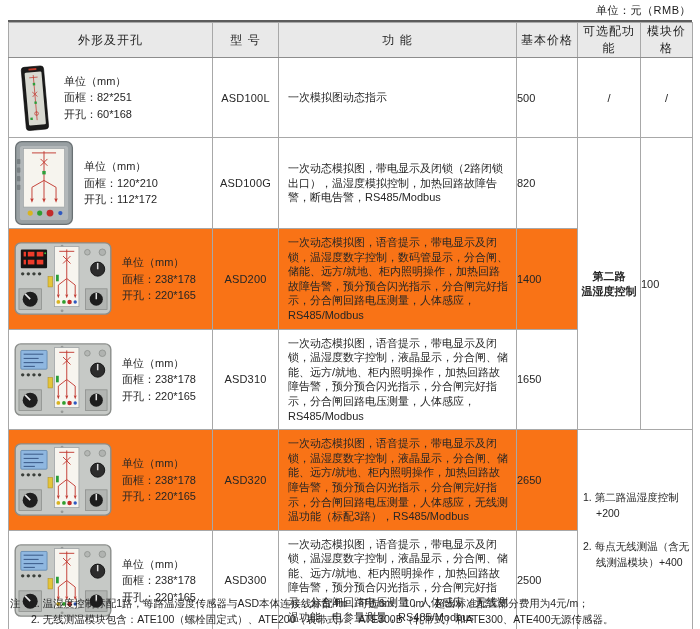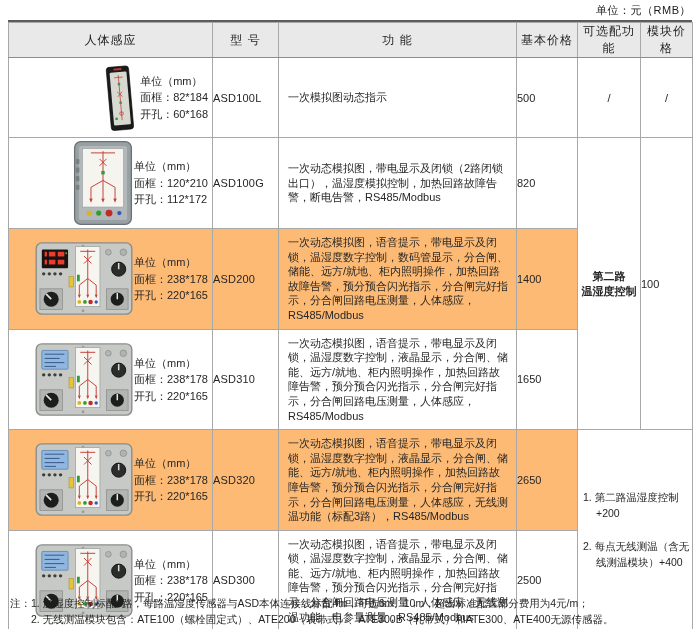--- a/index.html
+++ b/index.html
@@ -22,28 +22,28 @@
   }
   table { border-collapse:collapse; table-layout:fixed; width:684px; }
   th, td { border:1px solid #a8a8a8; vertical-align:middle; padding:0; }
   th {
     background:#e9e9e9; font-weight:normal; font-size:12px; color:#1f1f1f;
     height:28px; border-bottom:1px solid #8d8d8d; letter-spacing:1px;
   }
   tr.h80 { height:80px; } tr.h86 { height:86px; } tr.h95 { height:95px; }
   tr.h96 { height:96px; } tr.h93 { height:93px; } tr.h89 { height:89px; }
 
-  tr.row-gray > td { background:#fdba74; }
+  tr.row-gray > td { background:#f97316; }
   td.white-bg { background:#ffffff !important; }
 
   td.dims-cell { padding:2px 4px; }
-  .dims-flex { display:flex; align-items:center; justify-content:flex-end; }
+  .dims-flex { display:flex; align-items:center; justify-content:flex-start; gap:9px; }
   .dims-text { font-size:11px; line-height:16.5px; text-align:left; white-space:nowrap; }
 
-  td.model-cell { font-size:11px; letter-spacing:0.2px; }
+  td.model-cell { text-align:center; font-size:11px; letter-spacing:0.2px; }
   td.func-cell  { text-align:left; font-size:11px; line-height:14.6px; padding:6px 8px 6px 9px; }
   td.price-cell { text-align:left; font-size:11px; }
   td.slash-cell { text-align:center; font-size:11px; }
 
   td.opt-cell {
     text-align:center; font-size:11px; line-height:15px; padding:0 3px;font-weight:bold;
   }
   td.opt-list-cell {
     text-align:left; font-size:10.5px; line-height:15.5px; padding:4px 2px 4px 5px;
   }
@@ -185,37 +185,37 @@
         <col style="width:204px">
           <col style="width:66px">
           <col style="width:238px">
         <col style="width:61px">
           <col style="width:63px">
           <col style="width:52px">
       </colgroup>
 
       <tbody>
           <tr>
-        <th>人体感应</th>
+        <th>外形及开孔</th>
         <th>型 号</th>
         <th>功 能</th>
         <th>基本价格</th>
         <th>可选配功能</th>
         <th>模块价格</th>
       </tr>
 
       <tr class="h80">
         <td class="dims-cell">
           <div class="dims-flex">
             <svg class="dev-svg" width="42" height="70">
                   <use href="#sym-asd100l"></use>
                 </svg>
             <div class="dims-text">
               <div>单位（mm）</div>
-              <div>面框：82*184</div>
+              <div>面框：82*251</div>
               <div>开孔：60*168</div>
             </div>
           </div>
         </td>
         <td class="model-cell">ASD100L</td>
         <td class="func-cell">一次模拟图动态指示</td>
         <td class="price-cell">500</td>
         <td class="slash-cell">/</td>
         <td class="slash-cell">/</td>
       </tr>

